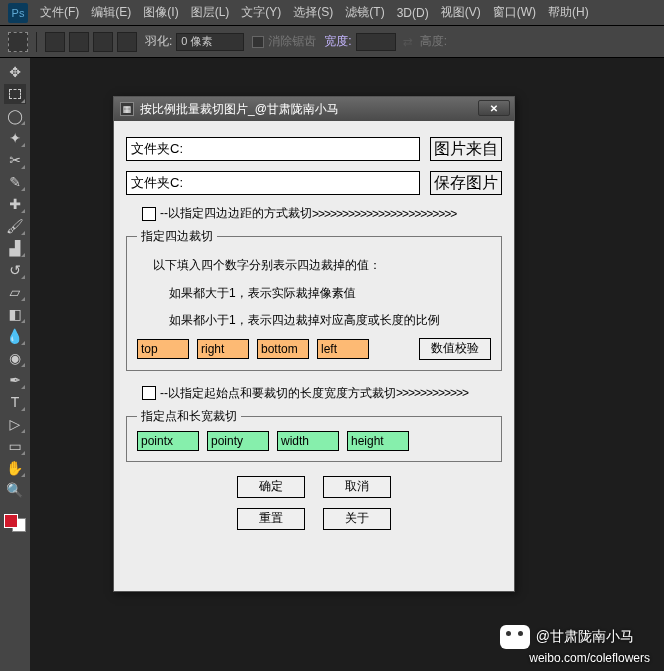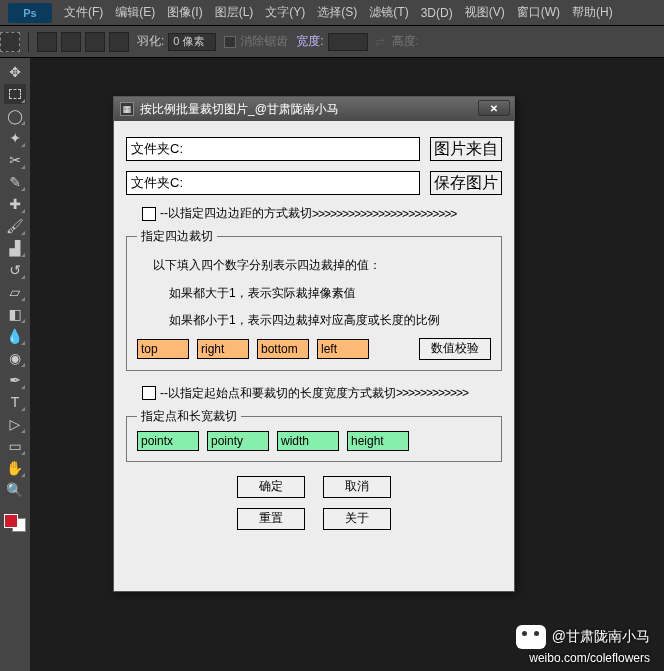--- a/index.html
+++ b/index.html
@@ -1,26 +1,26 @@
 <!DOCTYPE html>
 <html><head>
 <meta charset="utf-8">
 <style>
   * { box-sizing: border-box; margin: 0; padding: 0; }
   body { width: 664px; height: 671px; background: #282828; font-family: "Microsoft YaHei", sans-serif; font-size: 12px; color: #ccc; overflow: hidden; position: relative; }
   
   .menubar { height: 26px; background: #454545; display: flex; align-items: center; padding-left: 8px; gap: 12px; border-bottom: 1px solid #000; }
-  .ps-logo { width: 44px; height: 20px; background: #0a3b5c; color: #5fa8d3; font-weight: bold; font-size: 11px; display: flex; align-items: center; justify-content: center; border-radius: 2px; }
+  .ps-logo { width: 20px; height: 20px; background: #0a3b5c; color: #5fa8d3; font-weight: normal; font-size: 11px; display: flex; align-items: center; justify-content: center; border-radius: 2px; }
   .menu-item { color: #ccc; font-size: 12px; cursor: default; }
   
-  .optionbar { height: 32px; background: #454545; display: flex; align-items: center; padding-left: 0; gap: 8px; border-bottom: 1px solid #000; }
+  .optionbar { height: 32px; background: #454545; display: flex; align-items: center; padding-left: 8px; gap: 8px; border-bottom: 1px solid #000; }
   .opt-icon { width: 20px; height: 20px; background: #333; border: 1px solid #222; }
   .opt-group { display: flex; gap: 4px; align-items: center; }
   .opt-label { color: #ccc; font-size: 12px; }
-  .opt-input { width: 48px; height: 18px; background: #333; border: 1px solid #222; color: #ccc; font-size: 11px; padding: 0 4px; }
+  .opt-input { width: 68px; height: 18px; background: #333; border: 1px solid #222; color: #ccc; font-size: 11px; padding: 0 4px; }
   .opt-checkbox { width: 12px; height: 12px; background: #333; border: 1px solid #666; }
   .opt-select { width: 72px; height: 20px; background: #333; border: 1px solid #222; color: #ccc; font-size: 11px; padding: 0 4px; }
   .vbar { width: 1px; height: 20px; background: #222; }
   .swap-icon { width: 16px; height: 16px; color: #555; display:flex; align-items:center; justify-content:center; }
   
   .toolsbar { position: absolute; left: 0; top: 58px; width: 30px; height: 613px; background: #454545; display: flex; flex-direction: column; align-items: center; padding-top: 4px; gap: 2px; }
   .tool { width: 22px; height: 20px; display: flex; align-items: center; justify-content: center; color: #ccc; font-size: 14px; cursor: default; position: relative; }
   .tool.active { background: #333; }
   .tool .dot { position: absolute; right: 1px; bottom: 1px; width: 0; height: 0; border-left: 4px solid transparent; border-bottom: 4px solid #888; }
   .color-swatch { width: 22px; height: 18px; position: relative; margin-top: 4px; }
@@ -47,21 +47,21 @@
   legend { padding: 0 4px; font-size: 12px; }
   .hint { margin: 4px 0 6px 16px; color: #000; font-size: 12px; line-height: 1.8; }
   .box-row { display: flex; gap: 8px; align-items: center; }
   .small-input { width: 52px; height: 20px; border: 1px solid #000; background: #fdba74; padding: 1px 3px; font-size: 12px; color: #000; }
   .med-input { width: 62px; height: 20px; border: 1px solid #000; background: #86efac; padding: 1px 3px; font-size: 12px; color: #000; }
   .verify-btn { width: 72px; height: 22px; border: 1px solid #000; background: #efefef; font-size: 12px; margin-left: auto; cursor: default; display:flex; align-items:center; justify-content:center; }
   
   .btn-row { display: flex; justify-content: center; gap: 18px; margin-top: 14px; }
   .dlg-btn { width: 68px; height: 22px; border: 1px solid #000; background: #efefef; font-size: 12px; cursor: default; display:flex; align-items:center; justify-content:center; }
   
-  .watermark { position: absolute; right: 14px; bottom: 22px; color: #fff; font-size: 14px; display: flex; align-items: center; gap: 6px; text-shadow: 0 0 3px #000; }
+  .watermark { position: absolute; right: 30px; bottom: 22px; color: #fff; font-size: 14px; display: flex; align-items: center; gap: 6px; text-shadow: 0 0 3px #000; }
   .wm-logo { width: 30px; height: 24px; background: #fff; border-radius: 6px; position: relative; }
   .wm-logo::before { content:""; position:absolute; width:5px; height:5px; background:#333; border-radius:50%; left:6px; top:6px; }
   .wm-logo::after { content:""; position:absolute; width:5px; height:5px; background:#333; border-radius:50%; right:7px; top:6px; }
   .wm-url { position: absolute; right: 14px; bottom: 6px; color: #fff; font-size: 12px; text-shadow: 0 0 3px #000; }
 </style>
 </head>
 <body>
 
 <div class="menubar">
   <div class="ps-logo">Ps</div>

